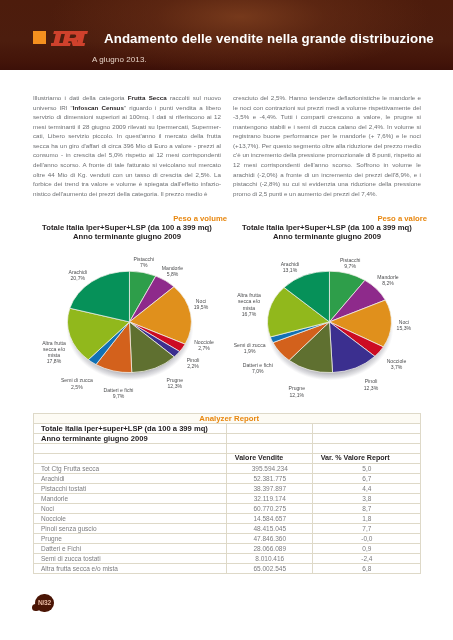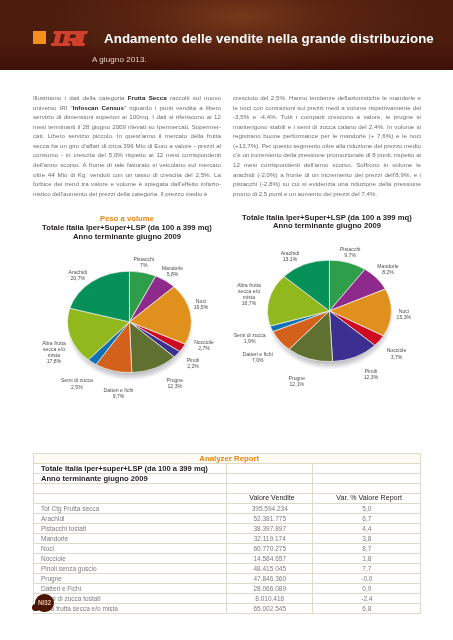--- a/index.html
+++ b/index.html
@@ -19,33 +19,33 @@
   .col{position:absolute;top:93px;width:188px;font-size:6.2px;line-height:9.56px;color:#6c6e71;word-spacing:-0.12px;
     text-align:justify;letter-spacing:0.01px;hyphens:manual;}
   .col.left{left:33px;}
   .col.right{left:233px;}
   .col b{color:#231f20;font-weight:bold;}
 
   
   .chart{position:absolute;top:213.6px;width:200px;}
   .chart.c1{left:27px;}
   .chart.c2{left:227px;}
-  .ch-title{text-align:center;font-size:7.7px;font-weight:bold;color:#e8870f;line-height:10.6px;}
+  .ch-title{text-align:right;font-size:7.7px;font-weight:bold;color:#e8870f;line-height:10.6px;}
   .ch-sub{text-align:center;font-size:7.7px;font-weight:bold;color:#231f20;line-height:8.8px;}
   .pie-wrap{position:relative;width:200px;height:165px;}
   .plab{position:absolute;font-size:5.1px;line-height:6.2px;color:#4b4c4e;letter-spacing:0.02px;}
 
   
   .tbl{position:absolute;left:32.5px;top:412.5px;width:388px;border-collapse:collapse;
-    font-size:6.5px;color:#7c7c7e;table-layout:fixed;margin-top:40px;}
+    font-size:6.5px;color:#7c7c7e;table-layout:fixed;}
   .tbl td{border:0.55px solid #ded9c8;height:9.05px;line-height:9.05px;padding:0 3px 0 7.5px;white-space:nowrap;
     overflow:hidden;}
   .tbl .hdrow td{color:#e8870f;font-weight:bold;background:#fdfbf4;font-size:7.8px;text-align:center;}
   .tbl .boldrow td{color:#231f20;font-weight:bold;font-size:7.6px;}
-  .tbl .colhead td{color:#231f20;font-weight:normal;font-size:7.1px;text-align:center;}
+  .tbl .colhead td{color:#231f20;font-weight:bold;font-size:7.1px;}
   .tbl td.num{text-align:center;padding:0 3px;}
   .tbl col.c1{width:193.8px;} .tbl col.c2{width:85.9px;} .tbl col.c3{width:108.3px;}
 
   
   .pagebadge{position:absolute;left:31px;top:592px;width:26px;height:22px;}
   .pagebadge .dot-main{position:absolute;left:4.4px;top:1.6px;width:18.2px;height:18.2px;border-radius:50%;
     background:#4a1505;}
   .pagebadge .dot-small{position:absolute;left:1.1px;top:12px;width:7.7px;height:7.3px;border-radius:50%;
     background:#4a1505;}
   .pagebadge .plabel{position:absolute;left:4.4px;top:7.1px;width:18.2px;text-align:center;
@@ -108,20 +108,21 @@
         <div class="plab" style="left:146px;top:115.2px;width:40px;text-align:center"><span>Pinoli</span><br><span>2,2%</span></div>
         <div class="plab" style="left:127.8px;top:135px;width:40px;text-align:center"><span>Prugne</span><br><span>12,3%</span></div>
         <div class="plab" style="left:63.5px;top:145.5px;width:56px;text-align:center"><span>Datteri e fichi</span><br><span>9,7%</span></div>
         <div class="plab" style="left:21.9px;top:135.7px;width:56px;text-align:center"><span>Semi di zucca</span><br><span>2,5%</span></div>
         <div class="plab" style="left:3px;top:98.1px;width:48px;text-align:center"><span>Altra frutta<br>secca e/o<br>mista</span><br><span>17,8%</span></div>
         <div class="plab" style="left:26.8px;top:26.9px;width:48px;text-align:center"><span>Arachidi</span><br><span>20,7%</span></div>
       </div></div>
 </div>
 
 <div class="chart c2">
+  <div class="ch-title">Peso a valore</div>
   <div class="ch-sub">Totale Italia Iper+Super+LSP (da 100 a 399 mq)</div>
   <div class="ch-sub">Anno terminante giugno 2009</div>
   <div class="pie-wrap" id="pie1"><svg width="200" height="150" viewBox="0 0 200 150">
         <defs>
           <radialGradient id="sh1" cx="50%" cy="50%" r="50%">
             <stop offset="0%" stop-color="#b7b7bd" stop-opacity="0.95"></stop>
             <stop offset="86%" stop-color="#b7b7bd" stop-opacity="0.95"></stop>
             <stop offset="94%" stop-color="#c9c9cf" stop-opacity="0.55"></stop>
             <stop offset="100%" stop-color="#d8d8dd" stop-opacity="0"></stop>
           </radialGradient>

